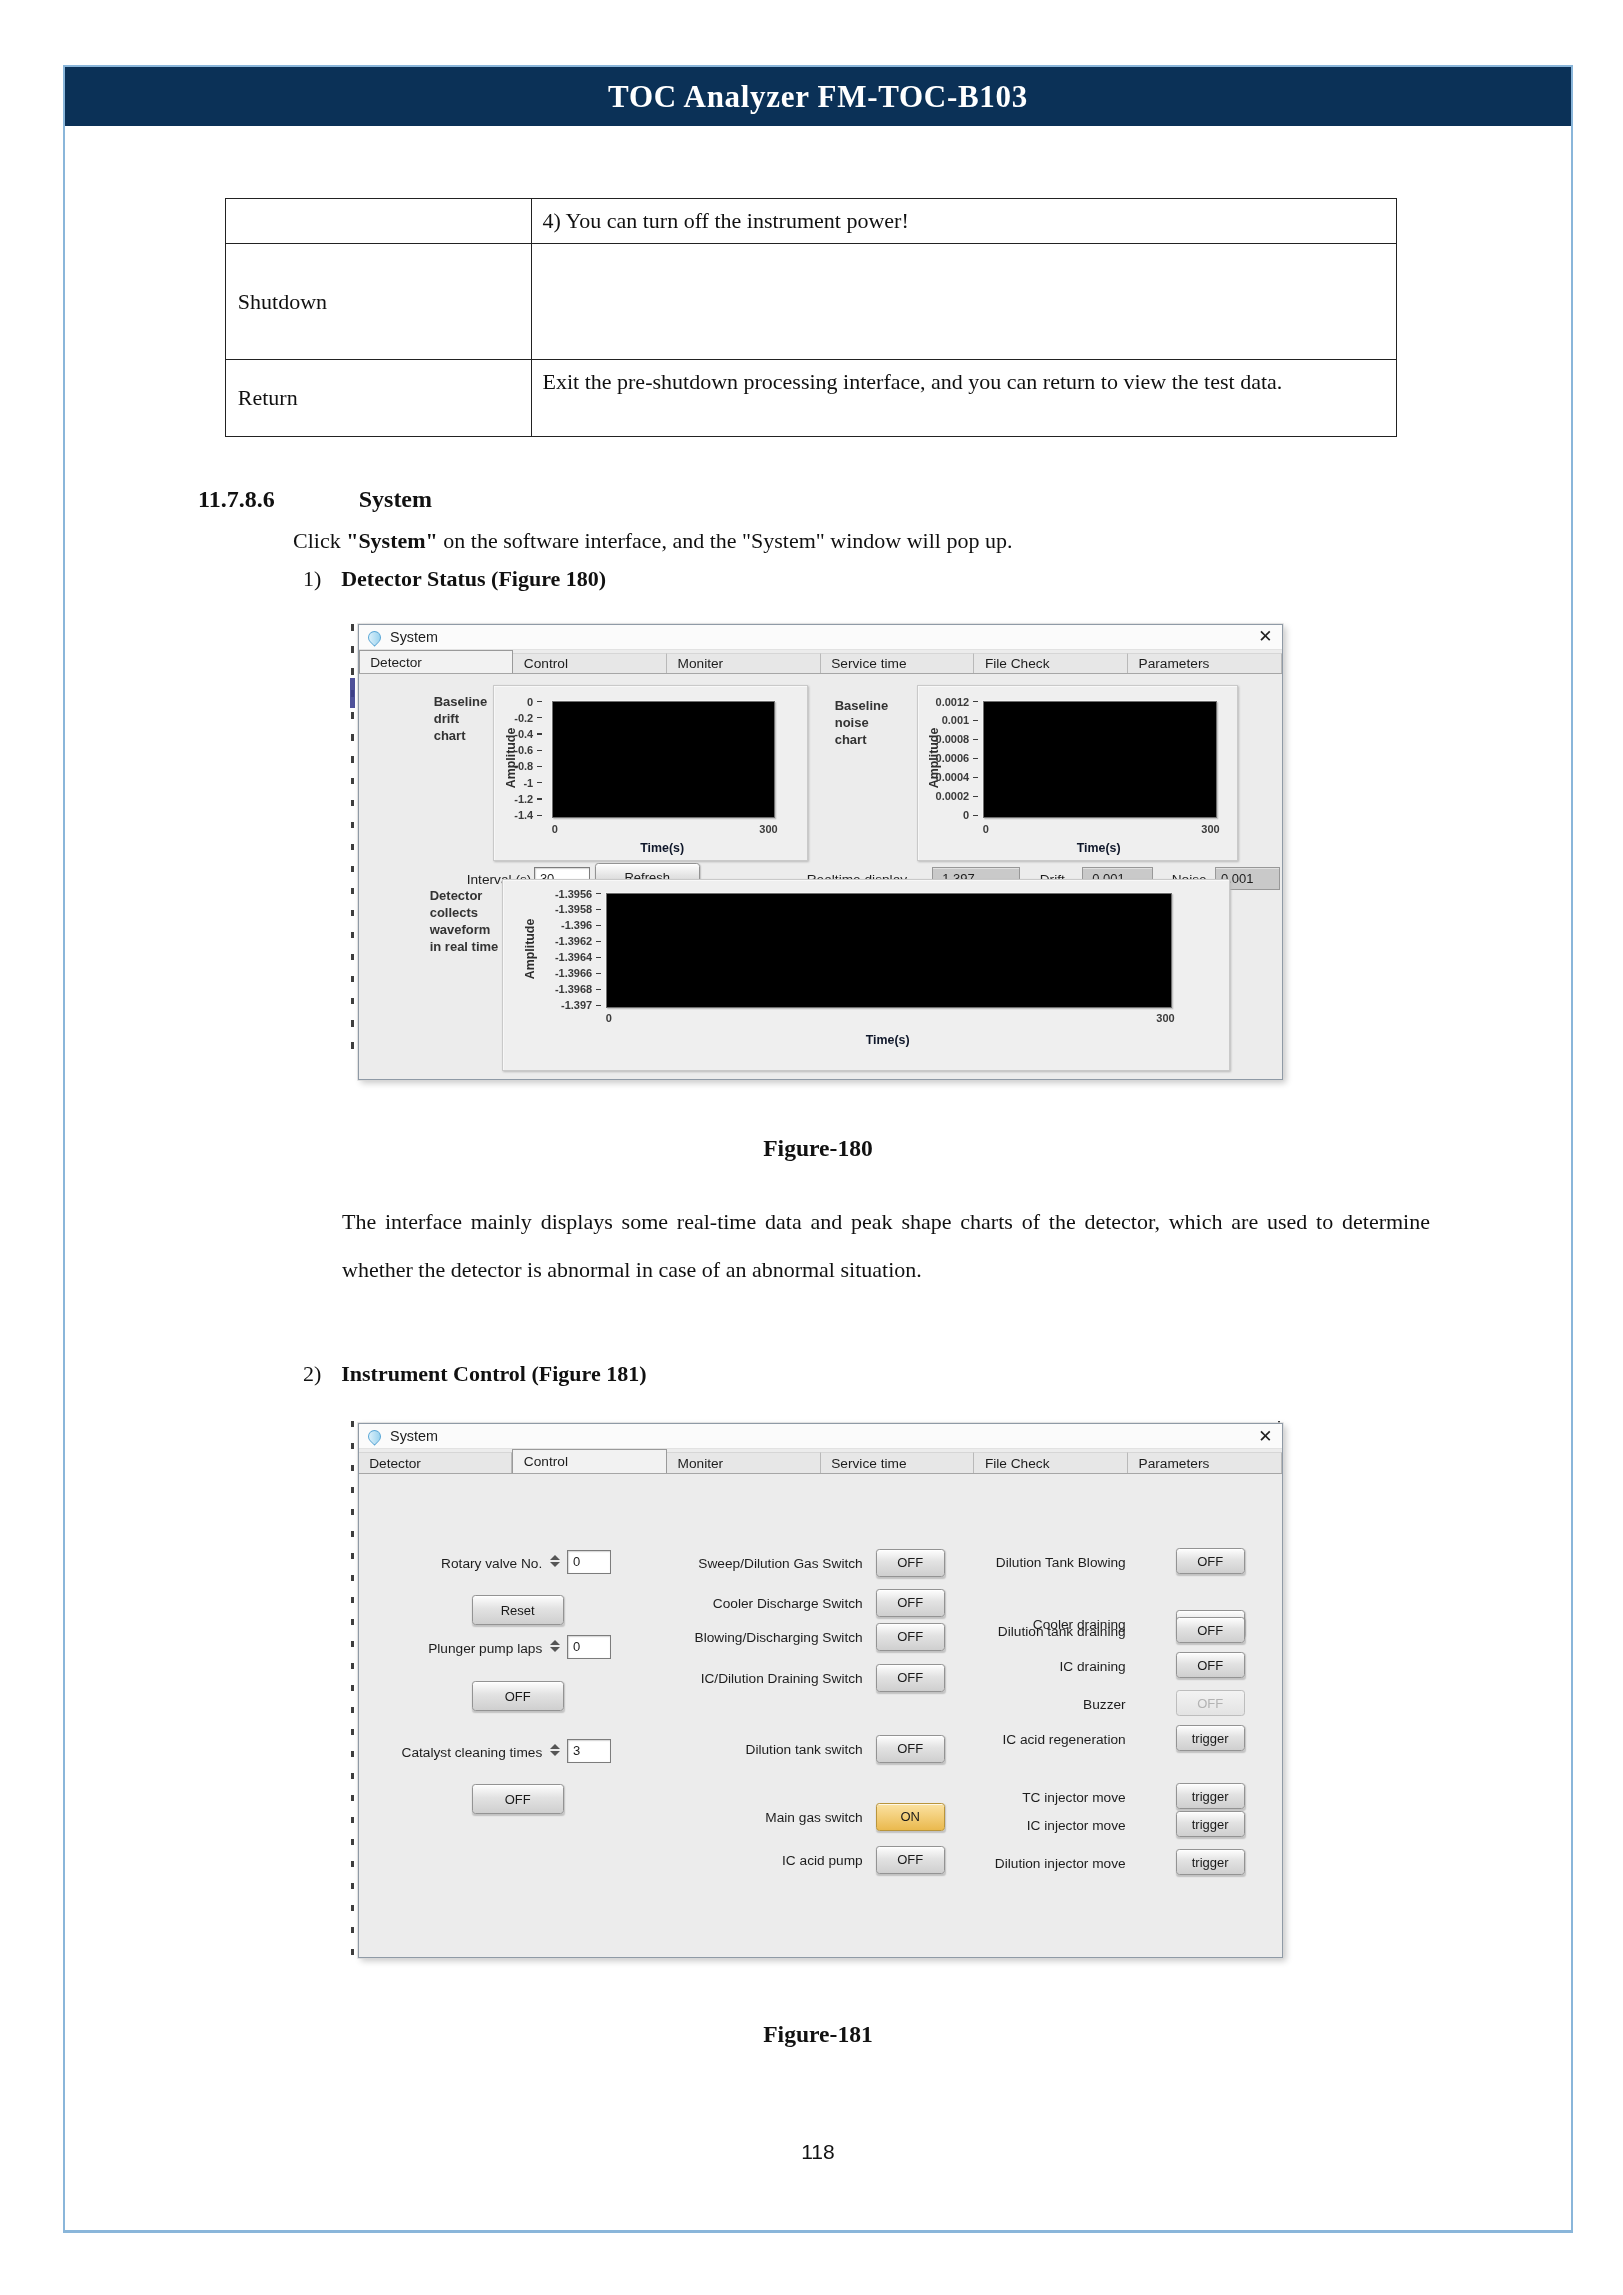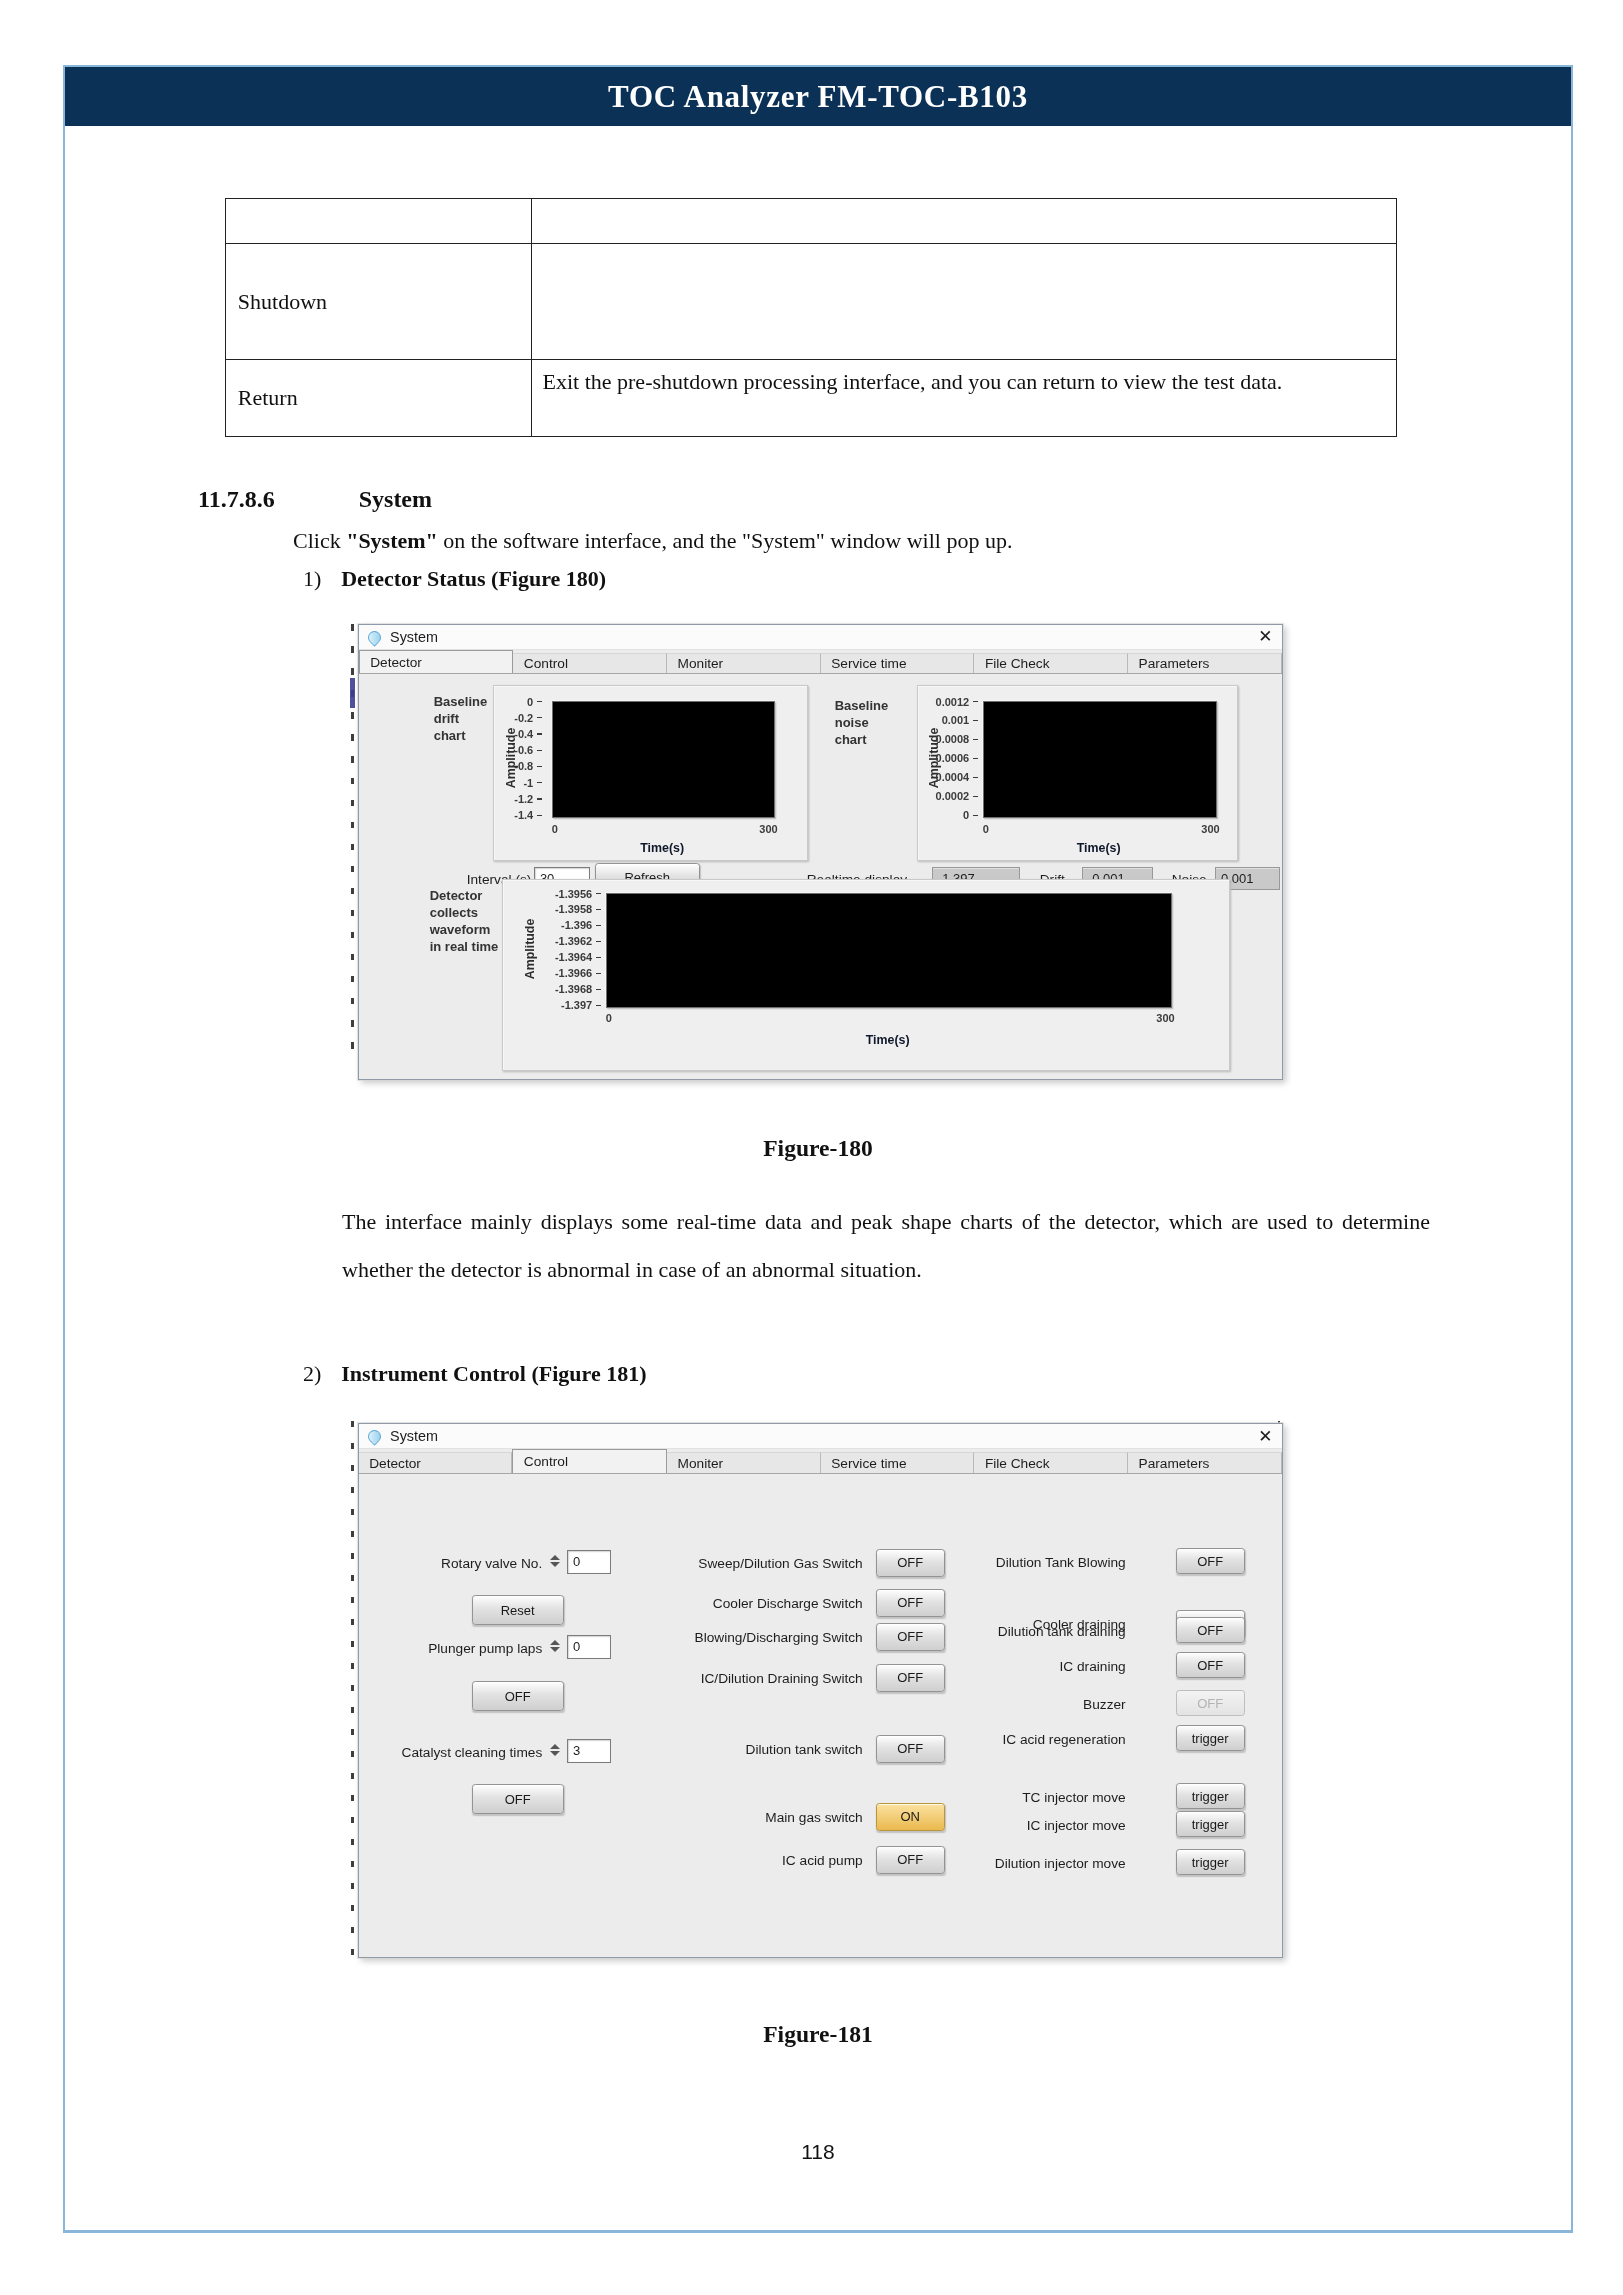--- a/index.html
+++ b/index.html
@@ -78,20 +78,21 @@
 
 <div class="frame">
 
   <div class="header-bar">
     <span>TOC Analyzer FM-TOC-B103</span>
   </div>
 
   <div class="doc-table">
     <div class="t-row" style="height:44px;">
       <div class="t-term"></div>
+      <div class="t-desc" style="display:flex;align-items:center;padding-top:0;padding-bottom:0;">4)  You can turn off the instrument power!</div>
     </div>
     <div class="t-row" style="height:115px;">
       <div class="t-term">Shutdown</div>
     </div>
     <div class="t-row" style="height:76px;">
       <div class="t-term">Return</div>
       <div class="t-desc">Exit the pre-shutdown processing interface, and you can return to view the test data.</div>
     </div>
   </div>
 

